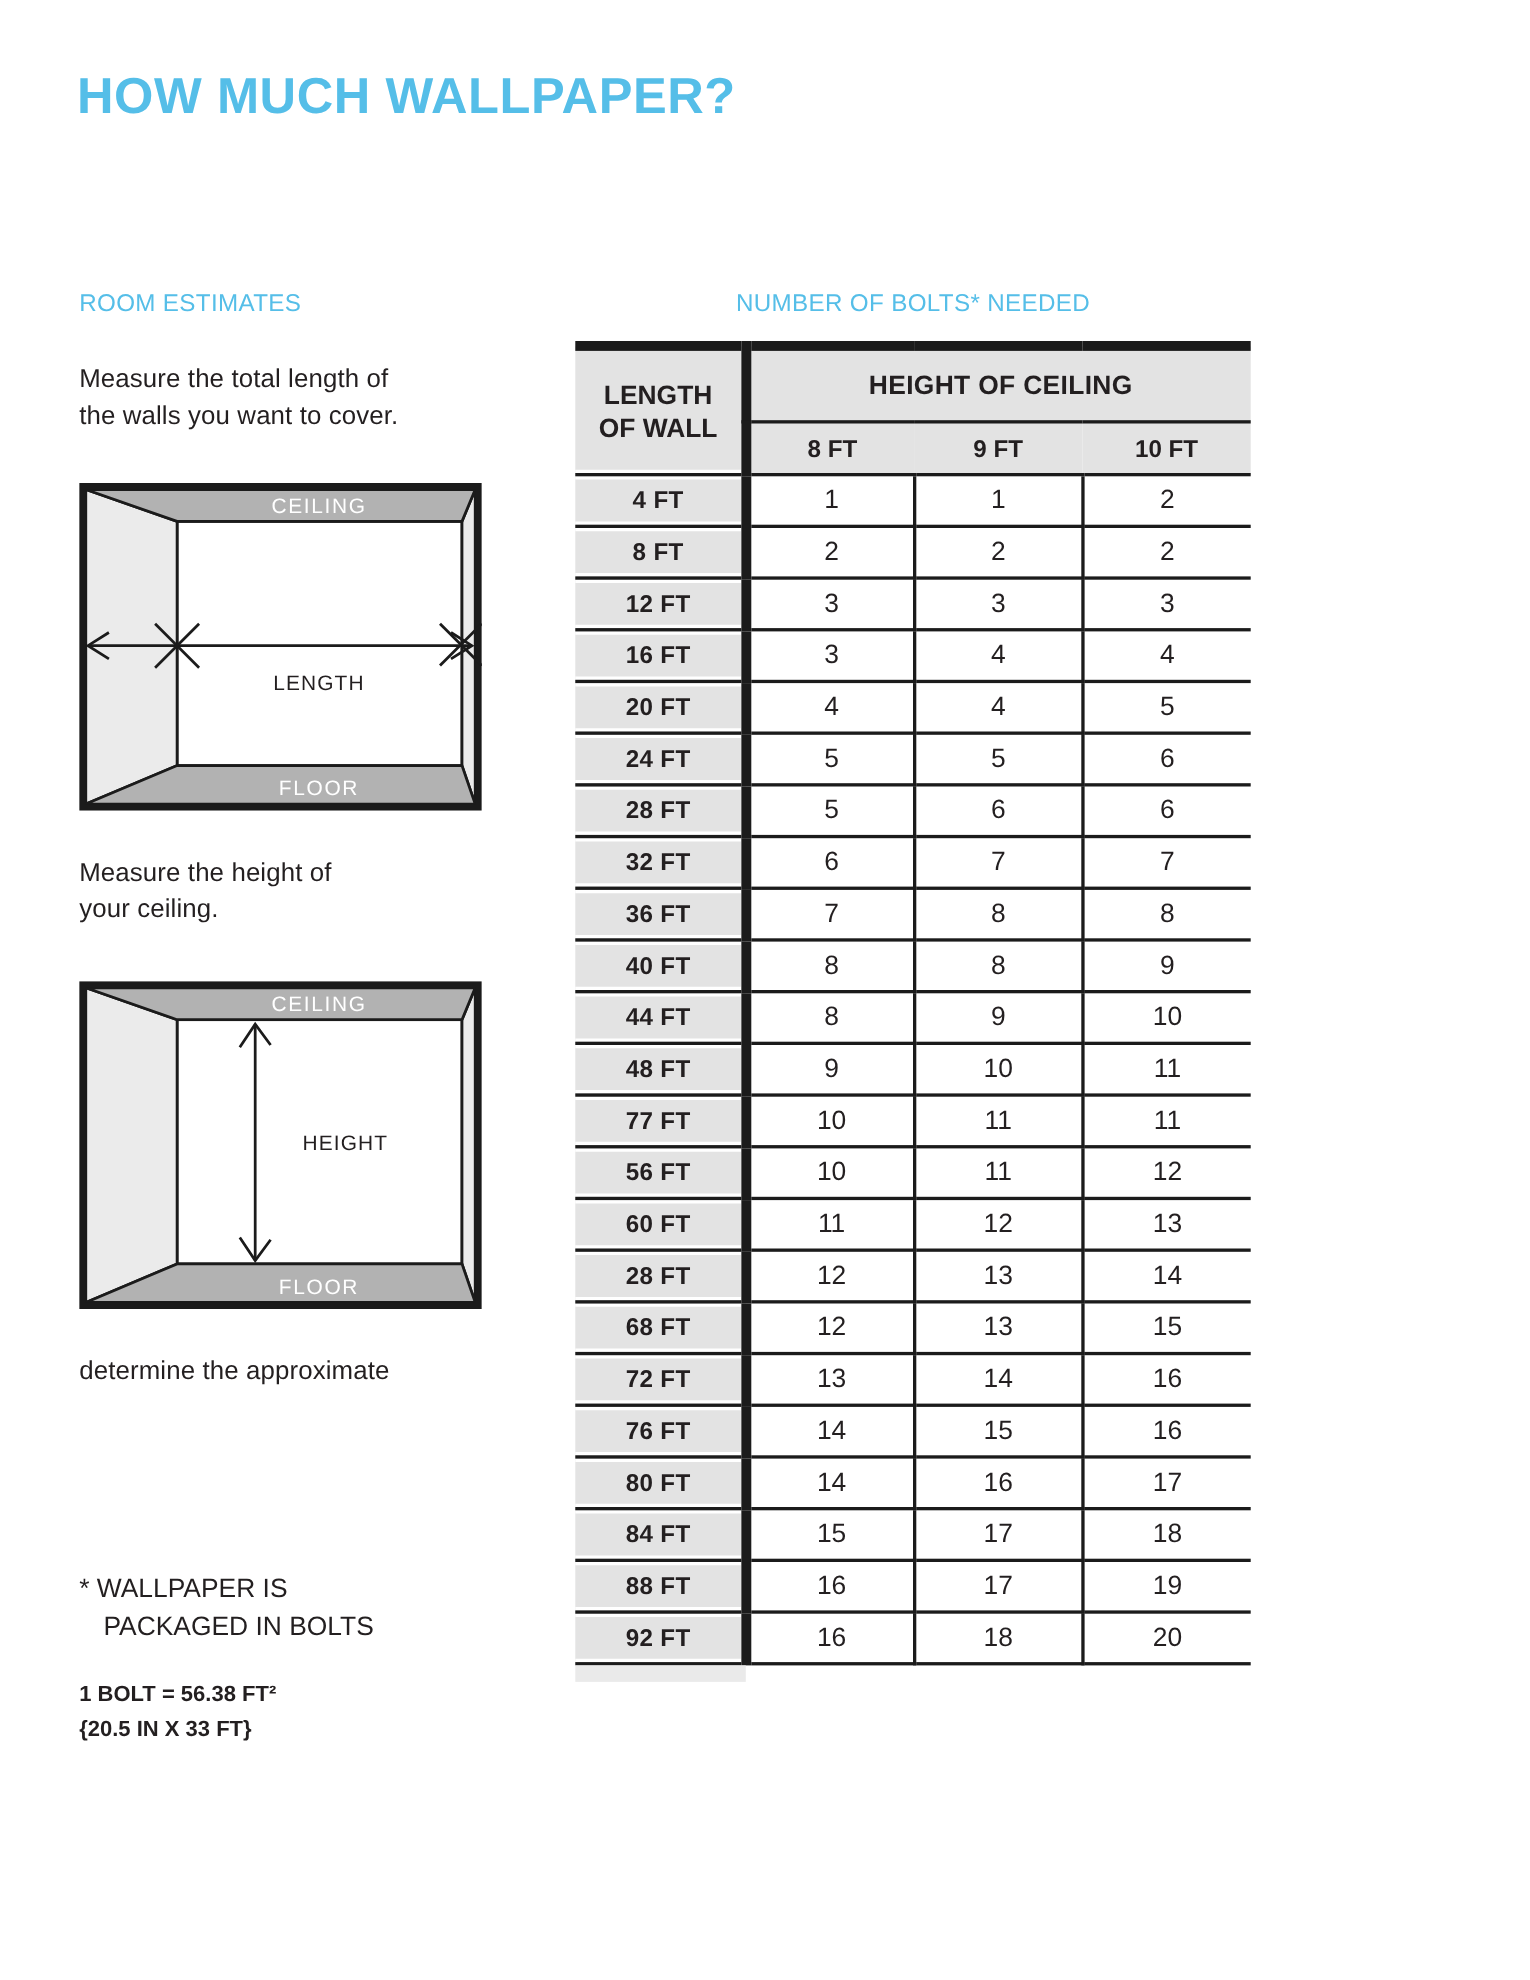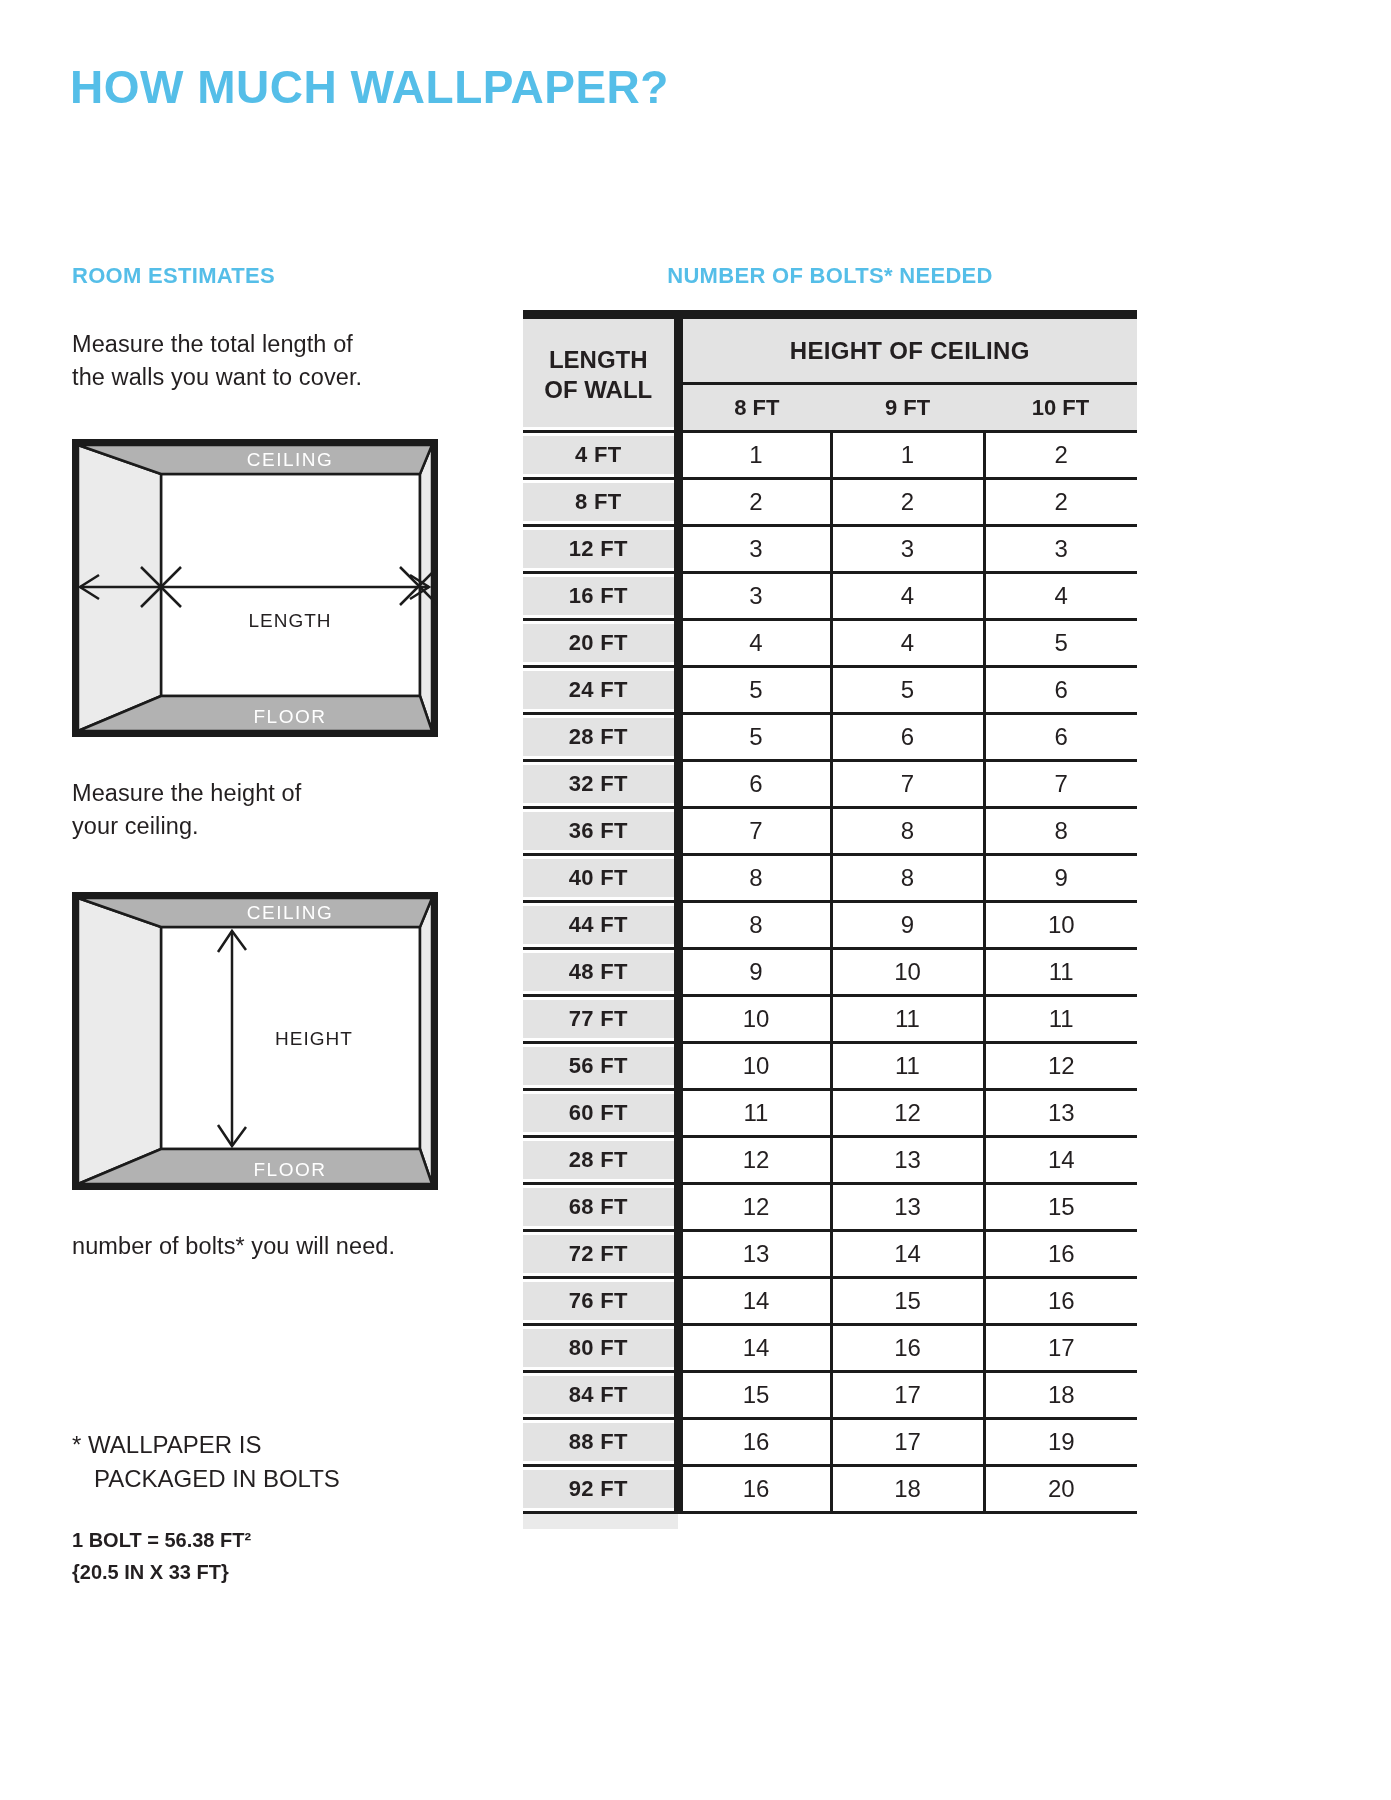--- a/index.html
+++ b/index.html
@@ -17,21 +17,21 @@
     position:relative;background:#ffffff;overflow:hidden;
     font-family:"Liberation Sans", sans-serif;color:var(--ink);
   }
   .abs{position:absolute;}
 
   .page-title{
     left:70px;top:60px;
     font-size:46px;font-weight:bold;color:var(--accent);letter-spacing:0.5px;
   }
   .blue-heading{
-    font-size:22px;font-weight:bold;color:var(--accent);letter-spacing:0.3px;
+    font-size:22px;font-weight:normal;color:var(--accent);letter-spacing:0.3px;
   }
   .room-heading{left:72px;top:263px;}
   .table-heading{left:523px;top:263px;width:614px;text-align:center;}
 
   .para{left:72px;font-size:23.5px;line-height:33px;letter-spacing:0.1px;}
   .para-1{top:328px;}
   .para-2{top:777px;}
   .para-3{top:1231px;line-height:31px;}
 
   .footnote{left:72px;top:1428px;font-size:24px;font-weight:normal;line-height:34px;}
@@ -137,21 +137,21 @@
     <line x1="160" y1="39" x2="160" y2="254"></line>
     <polyline points="146,60 160,39 174,58"></polyline>
     <polyline points="146,233 160,254 174,235"></polyline>
   </g>
   <text class="room-label" x="218" y="27" text-anchor="middle">CEILING</text>
   <text class="room-label" x="218" y="284" text-anchor="middle">FLOOR</text>
   <text class="measure-label" x="242" y="153" text-anchor="middle">HEIGHT</text>
 </svg>
 
 <div class="abs para para-3">
-  <div>number of bolts* you will need.</div>
+  <div>determine the approximate</div>
 </div>
 
 <div class="abs footnote">
   <div>* WALLPAPER IS</div>
   <div class="indent">PACKAGED IN BOLTS</div>
 </div>
 
 <div class="abs bolt-info">
   <div>1 BOLT = 56.38 FT²</div>
   <div>{20.5 IN X 33 FT}</div>

